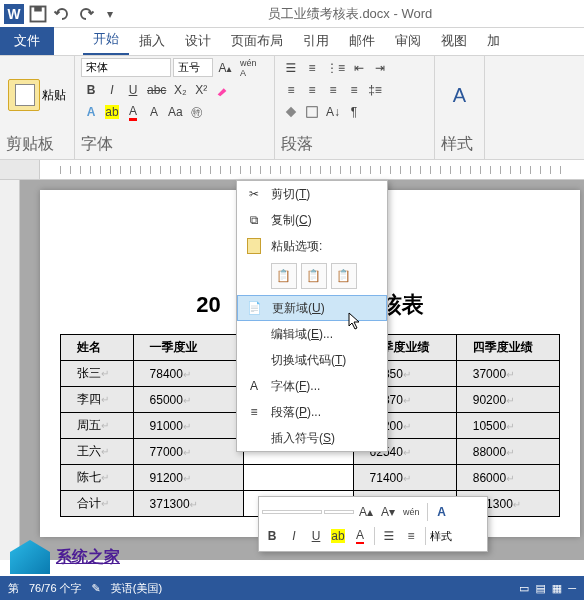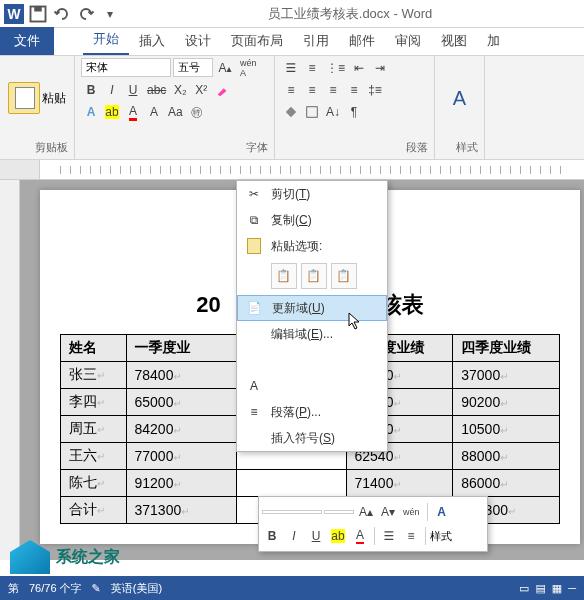--- a/index.html
+++ b/index.html
@@ -10,21 +10,21 @@
 .titlebar .qat-item { width: 20px; height: 20px; display: flex; align-items: center; justify-content: center; color: #555; }
 .titlebar .title { flex: 1; text-align: center; color: #666; font-size: 13px; }
 
 .tabs { background: #fff; height: 28px; display: flex; align-items: flex-end; border-bottom: 1px solid #d4d4d4; }
 .tab-file { background: #2b579a; color: #fff; padding: 5px 14px; font-size: 13px; }
 .tab { padding: 5px 10px; color: #444; font-size: 13px; cursor: pointer; }
 .tab.active { color: #2b579a; border-bottom: 2px solid #2b579a; margin-left: 29px; }
 
 .ribbon { background: #f3f3f3; height: 104px; display: flex; border-bottom: 1px solid #d4d4d4; }
 .ribbon-group { border-right: 1px solid #d4d4d4; padding: 2px 6px; display: flex; flex-direction: column; justify-content: space-between; }
-.ribbon-group-label { text-align: right; color: #666; font-size: 11px; padding: 2px 0; }
+.ribbon-group-label { text-align: left; color: #666; font-size: 16px; padding: 2px 0; }
 .ribbon-group-body { flex: 1; display: flex; align-items: center; }
 
 .paste-btn { display: flex; flex-direction: row; align-items: center; gap: 2px; padding: 2px; }
 .paste-icon { width: 32px; height: 32px; background: #f8e7a0; border: 1px solid #d4a828; border-radius: 2px; position: relative; }
 .paste-icon::before { content: ""; position: absolute; top: 4px; left: 6px; width: 18px; height: 20px; background: #fff; border: 1px solid #888; }
 
 .font-group-body { display: flex; flex-direction: column; gap: 2px; }
 .font-row { display: flex; gap: 2px; align-items: flex-start; }
 .font-select { border: 1px solid #ccc; background: #fff; padding: 1px 4px; font-size: 11px; width: 90px; }
 .size-select { border: 1px solid #ccc; background: #fff; padding: 1px 4px; font-size: 11px; width: 40px; }
@@ -39,39 +39,39 @@
 .ruler-main { flex: 1; position: relative; background: #fff; }
 .ruler-main::before { content: ""; position: absolute; left: 20px; right: 20px; top: 0; bottom: 0; background: repeating-linear-gradient(to right, #aaa 0, #aaa 1px, transparent 1px, transparent 10px); height: 8px; top: 6px; }
 
 .doc-area { position: relative; background: #a9a9a9; height: 380px; overflow: hidden; }
 .vruler { position: absolute; left: 0; top: 0; width: 20px; height: 100%; background: #f0f0f0; border-right: 1px solid #ccc; }
 .page { position: absolute; left: 40px; top: 10px; background: #fff; box-shadow: 0 0 6px rgba(0,0,0,0.25); padding: 100px 20px 20px 20px; width: 540px; }
 
 .doc-title { font-size: 22px; font-weight: bold; text-align: center; margin-bottom: 14px; }
 
 table.data { border-collapse: collapse; width: 100%; }
-table.data td, table.data th { border: 1px solid #000; padding: 4px 8px; font-size: 14px; background: #e9e9e9; text-align: left; }
+table.data td, table.data th { border: 1px solid #000; padding: 4px 16px; font-size: 12px; background: #e9e9e9; text-align: left; }
 table.data td::after { content: "↵"; color: #888; font-size: 10px; opacity: 0.5; }
 
 .context-menu { position: absolute; left: 236px; top: 180px; width: 152px; background: #fff; border: 1px solid #b8b8b8; box-shadow: 2px 2px 6px rgba(0,0,0,0.25); z-index: 50; }
 .cm-item { display: flex; align-items: center; height: 26px; padding: 0 8px; gap: 8px; font-size: 12px; color: #333; }
 .cm-item.hover { background: #cde6f7; border: 1px solid #7eb4ea; }
 .cm-item .cm-icon { width: 18px; height: 18px; display: flex; align-items: center; justify-content: center; }
 .cm-item .cm-label { flex: 1; }
 .cm-item u { text-decoration: underline; }
 .cm-paste-opts { display: flex; gap: 4px; padding: 4px 8px 6px 34px; }
 .cm-paste-opt { width: 26px; height: 26px; border: 1px solid #ccc; background: #fafafa; display: flex; align-items: center; justify-content: center; }
 
 .mini-toolbar { position: absolute; left: 258px; top: 496px; width: 230px; background: #fff; border: 1px solid #b8b8b8; box-shadow: 2px 2px 6px rgba(0,0,0,0.25); z-index: 40; padding: 3px; }
 .mini-row { display: flex; gap: 2px; align-items: center; height: 24px; }
 .mini-sep { width: 1px; height: 18px; background: #ccc; margin: 0 2px; }
 
 .watermark { position: absolute; left: 10px; bottom: 26px; display: flex; align-items: center; gap: 6px; z-index: 30; }
 .wm-icon { width: 40px; height: 34px; background: linear-gradient(135deg, #2ab8e6, #0a7bb0); clip-path: polygon(50% 0, 100% 35%, 100% 100%, 0 100%, 0 35%); }
-.wm-text { font-size: 16px; font-weight: bold; color: #0f766e; }
+.wm-text { font-size: 16px; font-weight: bold; color: #4c1d95; text-decoration: underline; }
 
 .statusbar { position: absolute; bottom: 0; left: 0; right: 0; height: 24px; background: #2b579a; color: #fff; display: flex; align-items: center; padding: 0 8px; font-size: 11px; gap: 10px; }
 .statusbar .sb-item { display: flex; align-items: center; gap: 3px; }
 .statusbar .sb-right { margin-left: auto; display: flex; gap: 6px; }
 
 .cursor { position: absolute; left: 348px; top: 312px; z-index: 60; }
 .cursor svg { width: 16px; height: 20px; }
 </style>
 </head>
 <body>
@@ -248,21 +248,21 @@
           </tr>
           <tr>
             <td>李四</td>
             <td>65000</td>
             <td style="visibility: hidden;"></td>
             <td>69870</td>
             <td>90200</td>
           </tr>
           <tr>
             <td>周五</td>
-            <td>84200</td>
+            <td>91000</td>
             <td style="visibility: hidden;"></td>
             <td>58200</td>
             <td>10500</td>
           </tr>
           <tr>
             <td>王六</td>
             <td>77000</td>
             <td style="visibility: hidden;"></td>
             <td>62540</td>
             <td>88000</td>
@@ -309,23 +309,25 @@
   <div class="cm-item hover">
     <span class="cm-icon">📄</span>
     <span class="cm-label"><span>更新域</span>(<u>U</u>)</span>
   </div>
   <div class="cm-item">
     <span class="cm-icon"></span>
     <span class="cm-label"><span>编辑域</span>(<u>E</u>)...</span>
   </div>
   <div class="cm-item">
     <span class="cm-icon"></span>
+    <span class="cm-label"><span>切换域代码</span>(<u>T</u>)</span>
   </div>
   <div class="cm-item">
     <span class="cm-icon">A</span>
+    <span class="cm-label"><span>字体</span>(<u>F</u>)...</span>
   </div>
   <div class="cm-item">
     <span class="cm-icon">≡</span>
     <span class="cm-label"><span>段落</span>(<u>P</u>)...</span>
   </div>
   <div class="cm-item">
     <span class="cm-icon"></span>
     <span class="cm-label"><span>插入符号</span>(<u>S</u>)</span>
   </div>
 </div>

